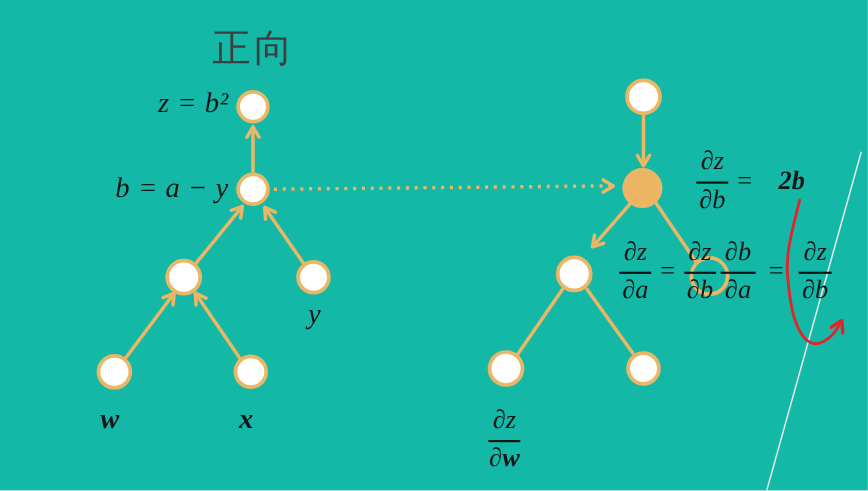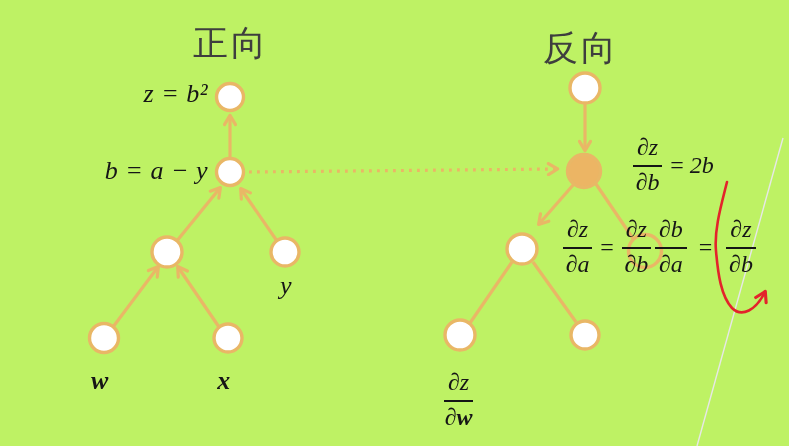--- a/index.html
+++ b/index.html
@@ -1,19 +1,19 @@
 <!DOCTYPE html>
 <html><head>
 <meta charset="utf-8">
 <style>
   html,body{margin:0;padding:0;background:#ffffff;}
   .stage{
     position:relative;
     width:789px;height:446px;
-    background:#bef264;
+    background:#14b8a6;
     overflow:hidden;
     font-family:"Liberation Serif", serif;
   }
   .stage svg{position:absolute;left:0;top:0;}
   .t-label{
     position:absolute;
     white-space:nowrap;
     color:#161616;
   }
   .ctr{transform:translateX(-50%);}
@@ -51,21 +51,21 @@
   .frac .fnum{
     display:block;
     padding:0 4px 3px 4px;
     border-bottom:2px solid #151515;
   }
   .frac .fden{
     display:block;
     padding-top:2px;
   }
   .eqs{margin:0 4px;font-style:normal;}
-  .rhs{margin-left:2px;}
+  .rhs{margin-left:20px;font-weight:bold;}
 </style>
 </head>
 <body>
 
 <div class="stage">
 
   <svg width="789" height="446" viewBox="0 0 789 446">
     <defs>
       <marker id="arrowO" viewBox="0 0 12 12" refX="9" refY="6" markerWidth="4.6" markerHeight="4.6" orient="auto-start-reverse">
         <path d="M2,1.5 L9.5,6 L2,10.5" fill="none" stroke="#E9B766" stroke-width="2.6" stroke-linecap="round" stroke-linejoin="round"></path>
@@ -110,21 +110,20 @@
       <circle cx="522" cy="249" r="15"></circle>
       <circle cx="645" cy="251" r="16.5" fill="none"></circle>
       <circle cx="460" cy="335" r="15"></circle>
       <circle cx="585" cy="335" r="14"></circle>
     </g>
 
     <path d="M727,182 C721,206 714,230 716,251 C718,274 721,296 732,308 C742,318 756,310 765,292" fill="none" stroke="#E3242B" stroke-width="2.6" stroke-linecap="round" marker-end="url(#arrowR)"></path>
   </svg>
 
   <div class="t-label ctr title" style="left:231px;top:20px;">正向</div>
-  <div class="t-label ctr title" style="left:581px;top:25px;">反向</div>
 
   <div class="t-label rgt math" style="left:208px;top:79px;">z = b²</div>
   <div class="t-label rgt math" style="left:208px;top:156px;">b = a − y</div>
 
   <div class="t-label ctr math" style="left:286px;top:271px;">y</div>
   <div class="t-label ctr math mbold" style="left:100px;top:366px;">w</div>
   <div class="t-label ctr math mbold" style="left:224px;top:366px;">x</div>
 
   <div class="formula" style="left:629px;top:134px;">
     <span class="frac">

